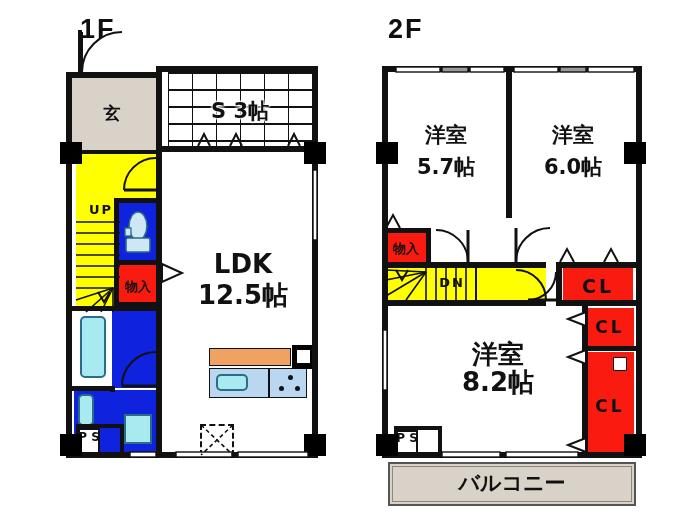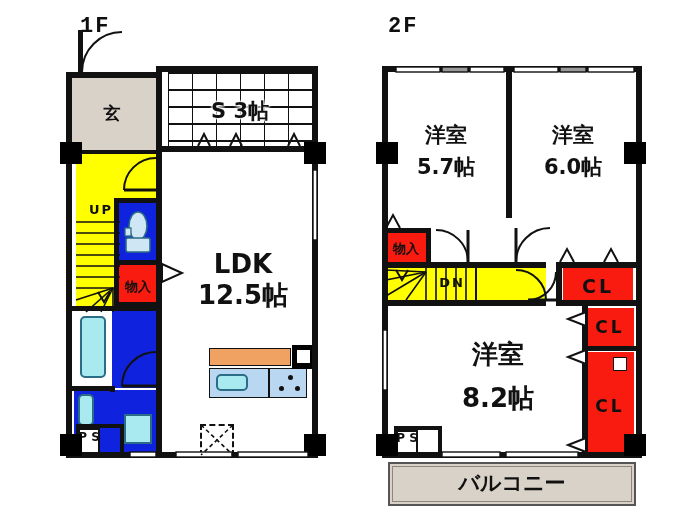--- a/index.html
+++ b/index.html
@@ -3,22 +3,22 @@
 <meta charset="utf-8">
 <style>
   html,body{margin:0;padding:0;background:#ffffff;}
   body{width:700px;height:525px;overflow:hidden;
        font-family:"DejaVu Sans","Liberation Sans",sans-serif;}
   #stage{position:relative;width:700px;height:525px;background:#fff;}
 
   .abs{position:absolute;box-sizing:border-box;}
 
   
-  .floor-label{position:absolute;font-size:22px;font-weight:700;color:#0f0f0f;
-               letter-spacing:2px;font-family:Liberation Mono, monospace;}
+  .floor-label{position:absolute;font-size:27px;font-weight:700;color:#0f0f0f;
+               letter-spacing:2px;font-family:Liberation Sans, sans-serif;}
 
   
   .wall{position:absolute;background:#111111;}
   .pillar{position:absolute;background:#000000;}
   .fill-white{background:#ffffff;}
   .fill-yellow{background:#ffff00;}
   .fill-blue{background:#0f22dd;}
   .fill-red{background:#f91b10;}
   .fill-beige{background:#d8d2c8;}
   .fill-ltblue{background:#bad7f2;}
@@ -161,21 +161,21 @@
     <div class="cl-label" style="left:586px;top:396px;width:48px;text-align:center;font-size:17px;">CL</div>
     <div class="abs fill-white" style="left:613px;top:357px;width:14px;height:14px;border:1px solid #111;"></div>
 
     <div class="room-label lbl-md" style="left:392px;top:124px;width:108px;">洋室</div>
     <div class="room-label lbl-md" style="left:392px;top:156px;width:108px;">5.7帖</div>
 
     <div class="room-label lbl-md" style="left:516px;top:124px;width:114px;">洋室</div>
     <div class="room-label lbl-md" style="left:516px;top:156px;width:114px;">6.0帖</div>
 
     <div class="room-label lbl-lg" style="left:428px;top:340px;width:140px;">洋室</div>
-    <div class="room-label lbl-lg" style="left:428px;top:384px;width:140px;">8.2帖</div>
+    <div class="room-label lbl-lg" style="left:428px;top:368px;width:140px;">8.2帖</div>
 
     <div class="abs fill-white" style="left:396px;top:430px;width:22px;height:28px;border:2px solid #111;"></div>
     <div class="ps-label" style="left:396px;top:432px;width:22px;">P
 S</div>
 
     <div class="abs fill-beige" style="left:388px;top:462px;width:248px;height:44px;
          border:2px solid #555;"></div>
     <div class="abs" style="left:392px;top:466px;width:240px;height:36px;border:1px solid #8d877d;"></div>
     <div class="room-label lbl-md" style="left:388px;top:472px;width:248px;">バルコニー</div>
 

